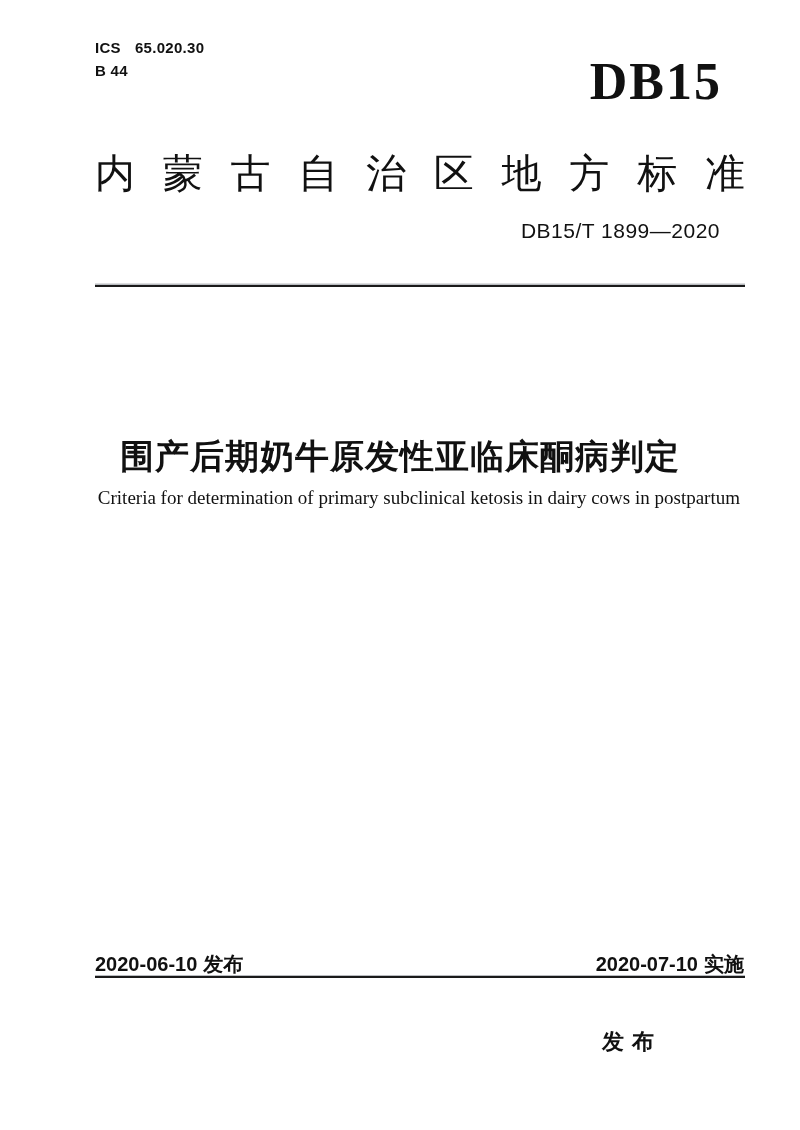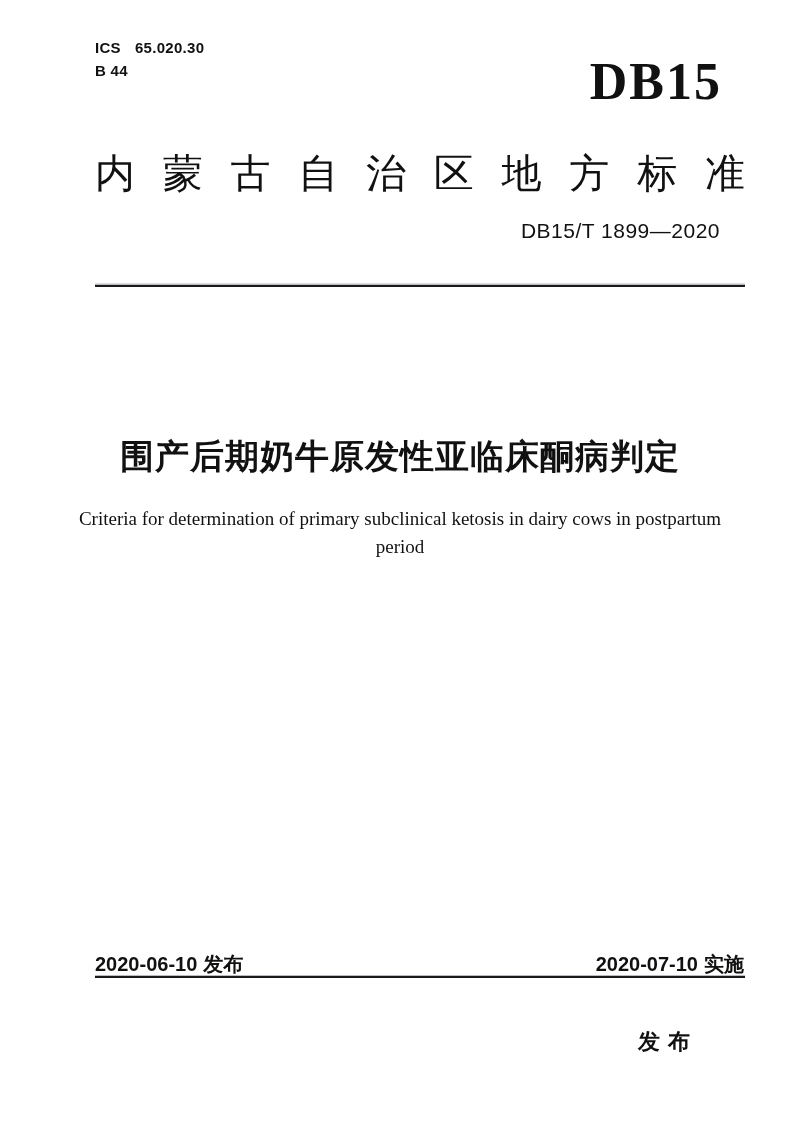--- a/index.html
+++ b/index.html
@@ -77,24 +77,24 @@
     width: 800px;
     text-align: center;
     font-size: 34px;
     font-weight: bold;
     letter-spacing: 1px;
     white-space: nowrap;
   }
 
   .subtitle {
     position: absolute;
-    top: 505px;
+    top: 484px;
     left: 60px;
     width: 680px;
-    text-align: center;
+    text-align: right;
     font-family: "Liberation Serif", serif;
     font-size: 19px;
     line-height: 28px;
   }
 
   .date-issue {
     position: absolute;
     left: 95px;
     top: 951px;
     font-size: 20px;
@@ -131,21 +131,20 @@
     white-space: nowrap;
   }
   .publish-label {
     position: absolute;
     left: 602px;
     top: 1027px;
     font-size: 22px;
     font-weight: bold;
     letter-spacing: 1px;
     white-space: nowrap;
-    margin-left: 36px;
   }
 </style>
 </head>
 <body>
 
 <div class="page">
 
   <div class="ics-block">
     <div class="ics-line">
       <span>ICS</span>
@@ -170,21 +169,20 @@
     </div>
 
   <div class="std-number">DB15/T 1899—2020</div>
 
   <div class="rule-top"></div>
 
   <div class="main-title">围产后期奶牛原发性亚临床酮病判定</div>
 
   <div class="subtitle">
     <div>Criteria for determination of primary subclinical ketosis in dairy cows in postpartum</div>
-    <div>period</div>
   </div>
 
   <div class="date-issue">
     <span>2020-06-10</span><span class="date-label">发布</span>
   </div>
 
   <div class="date-impl">
     <span>2020-07-10</span><span class="date-label">实施</span>
   </div>
 

